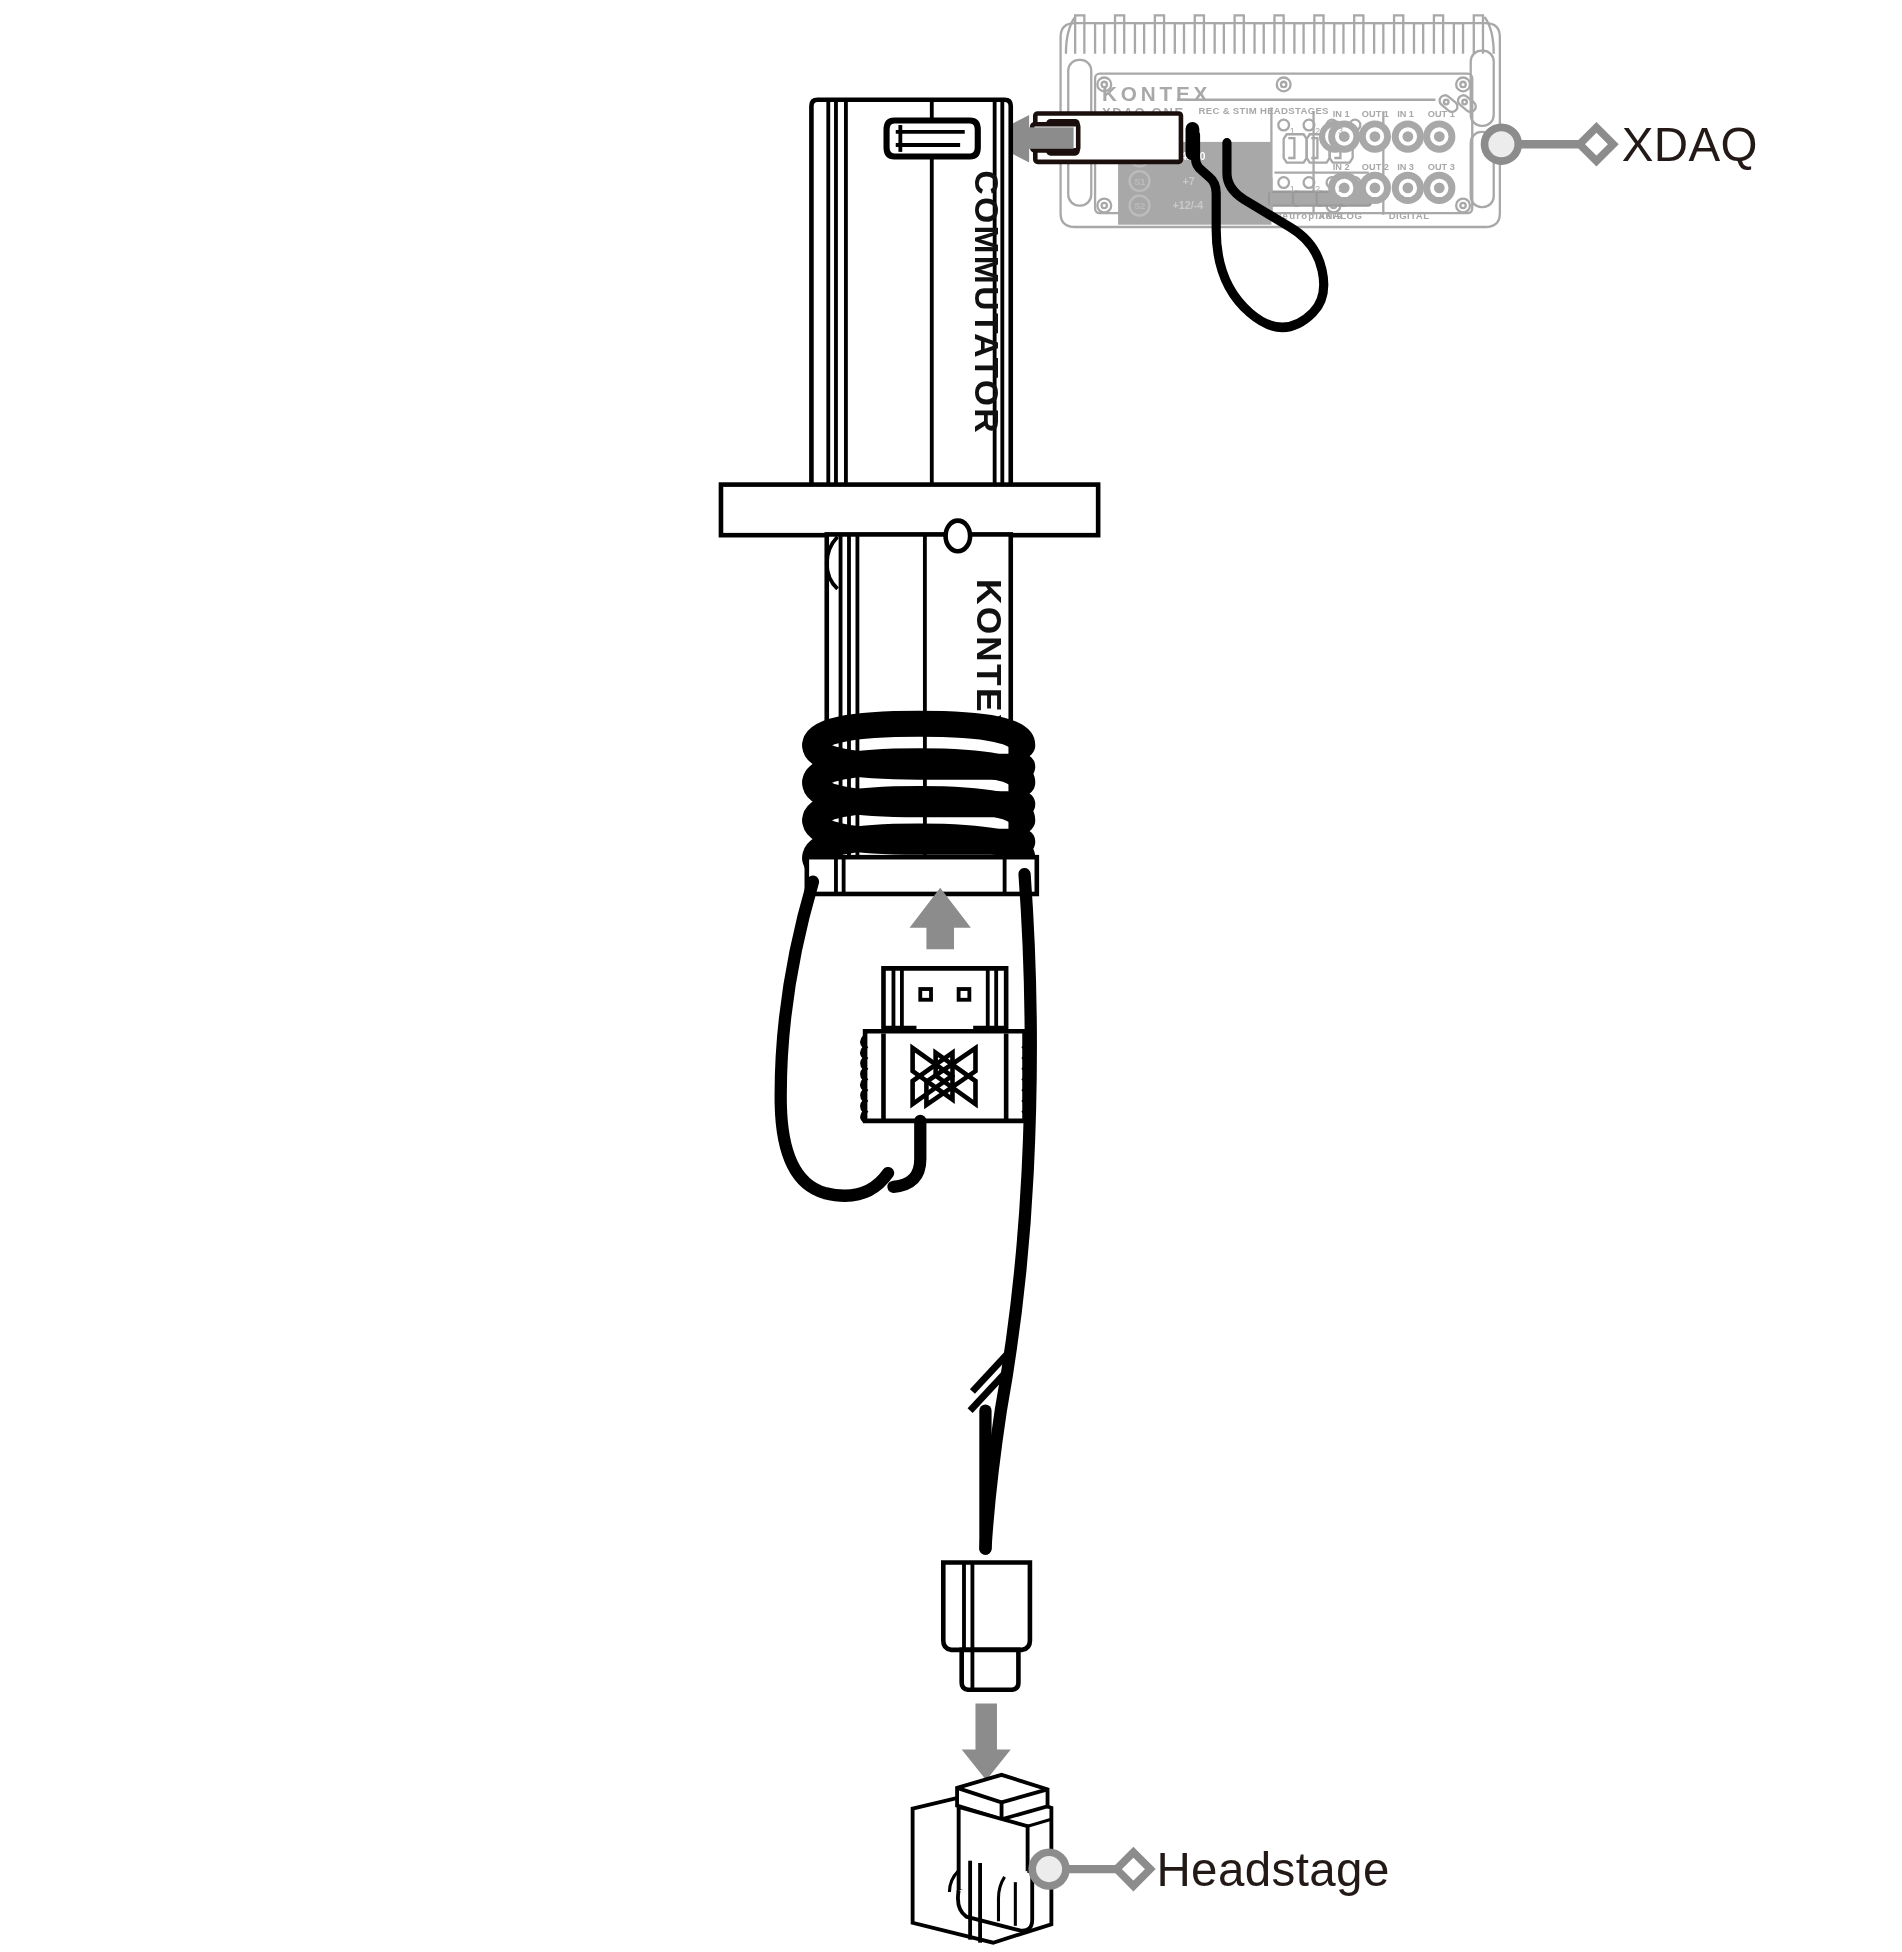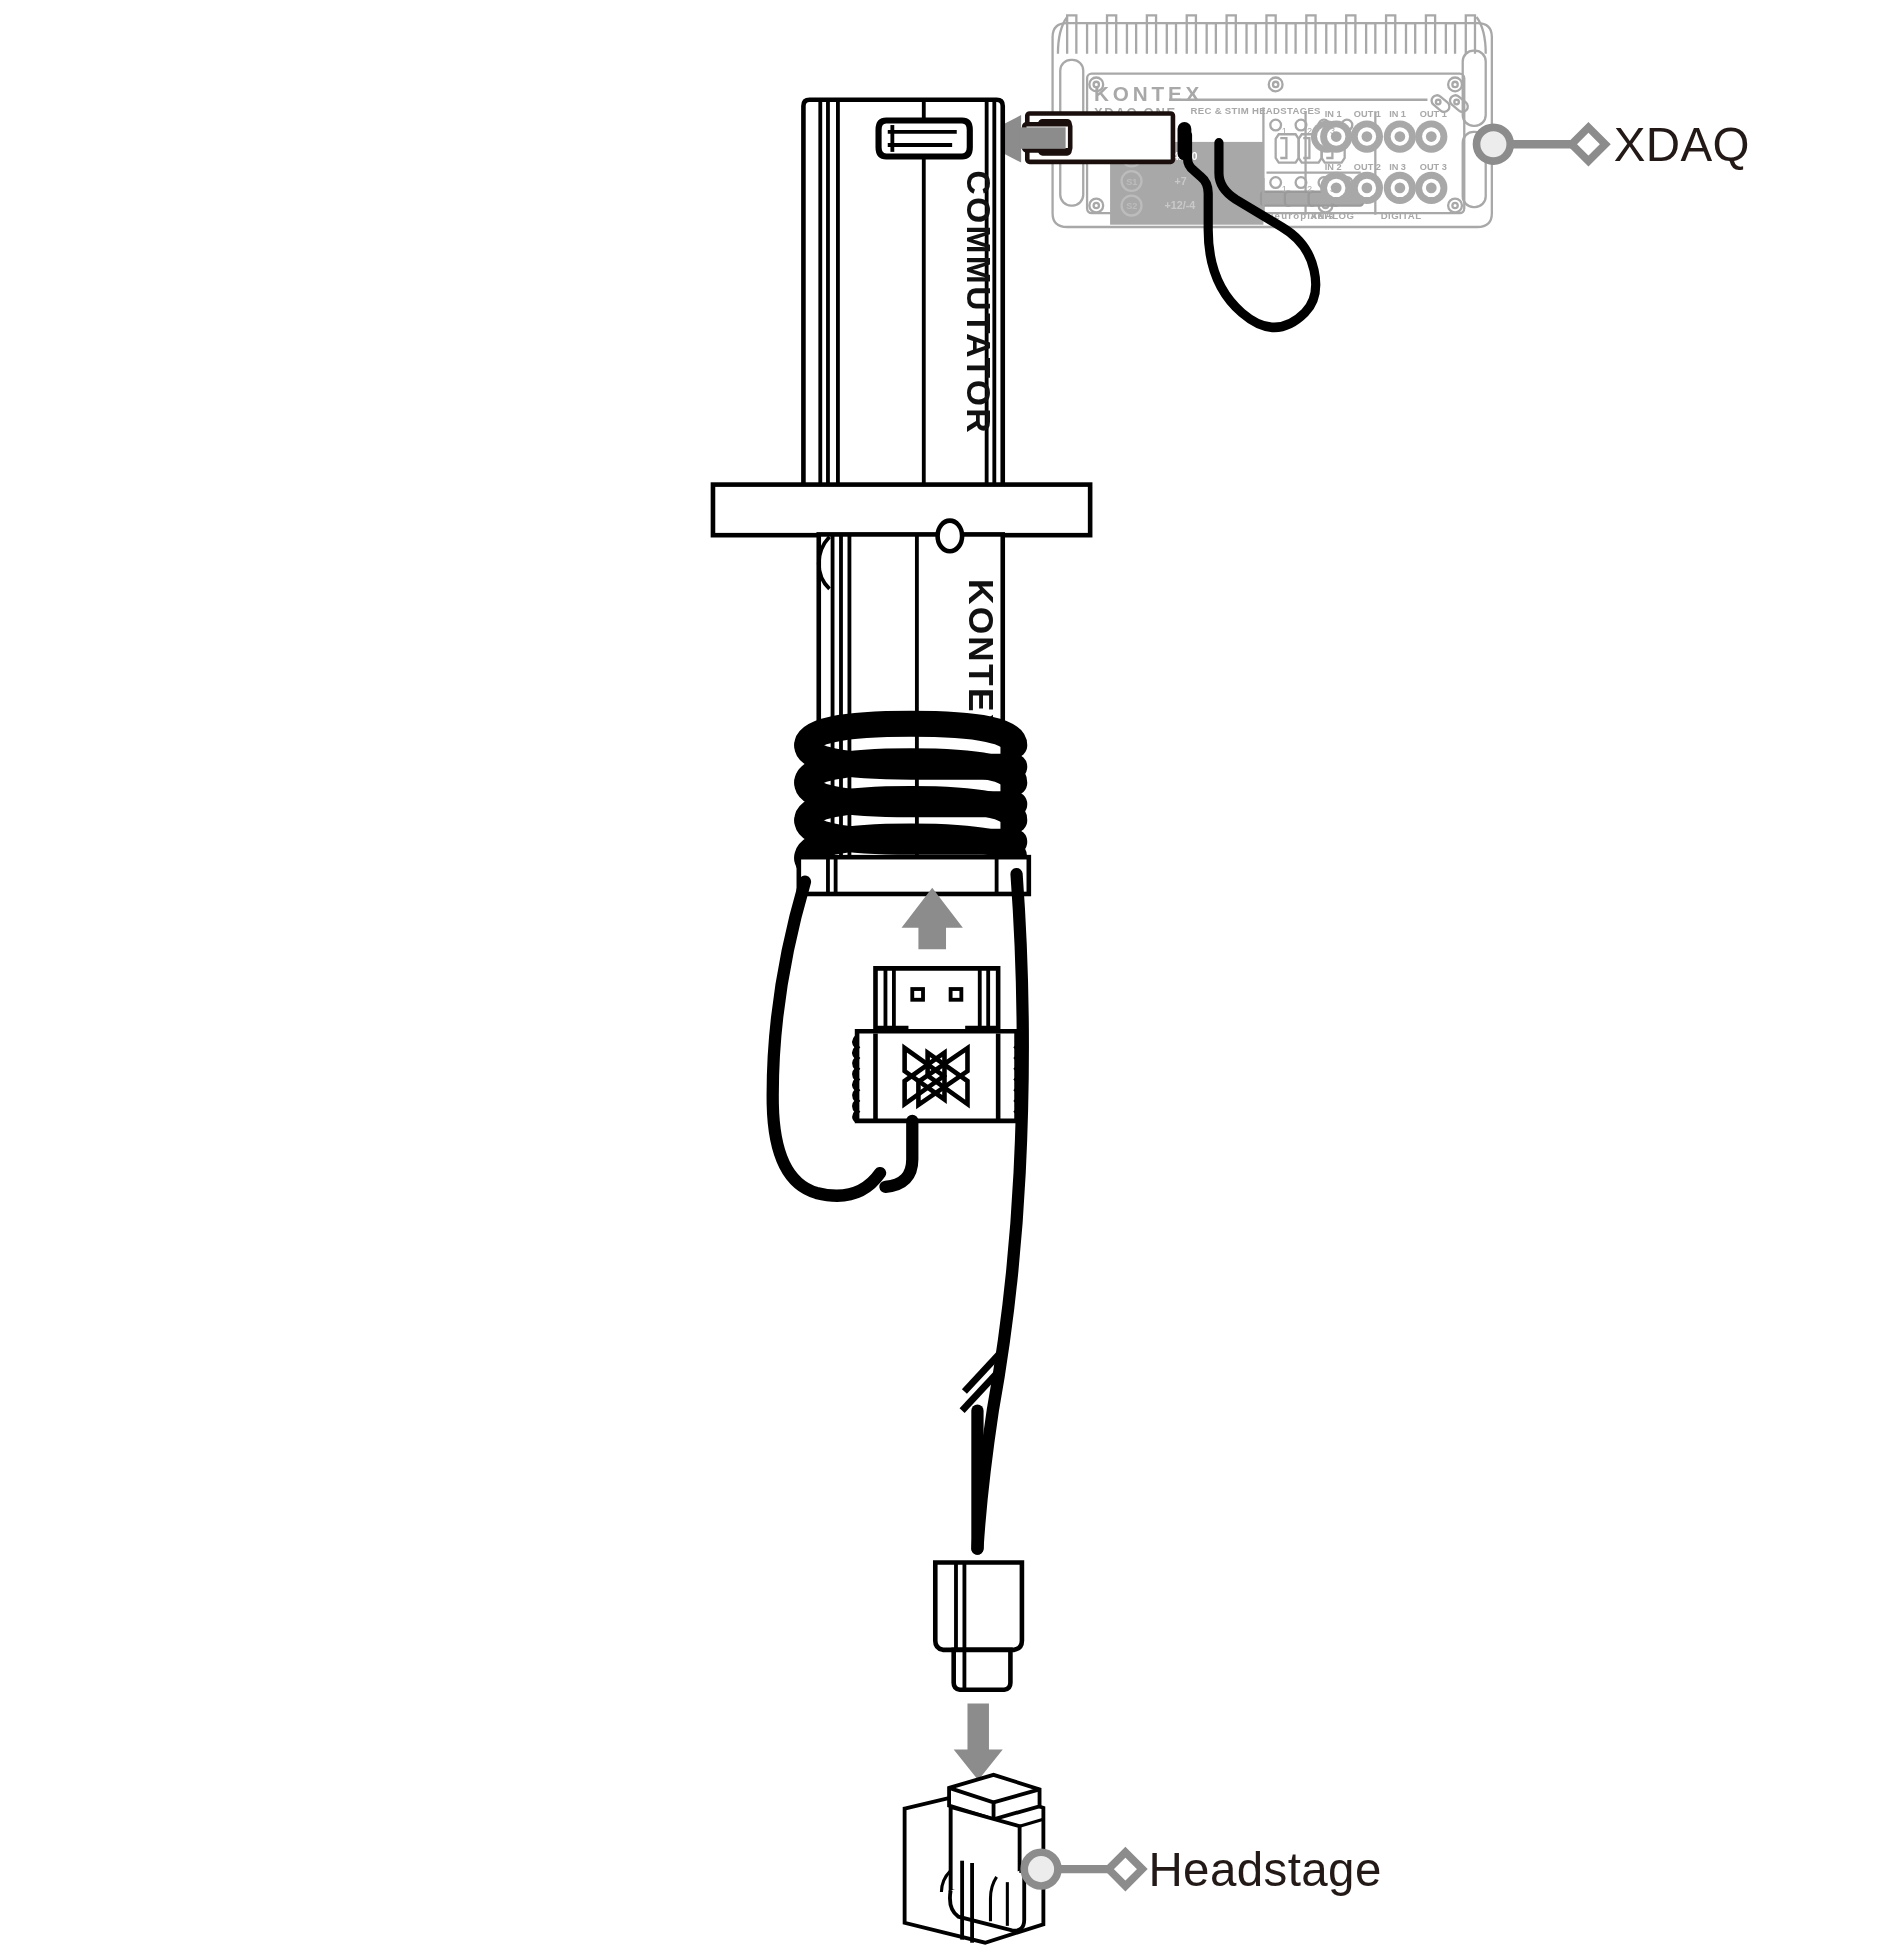--- a/index.html
+++ b/index.html
@@ -10,21 +10,21 @@
   }
   body {
     width: 1902px;
     height: 1952px;
     position: relative;
     overflow: hidden;
     font-family: "Liberation Sans", sans-serif;
   }
   #stage {
     position: absolute;
-    top: 0; left: 0;
+    top: 0; left: 8px;
     width: 1864px;
     height: 1952px;
   }
   svg.diagram {
     display: block;
     width: 1902px;
     height: 1952px;
   }
   .callout-text {
     font-family: "Liberation Sans", sans-serif;

